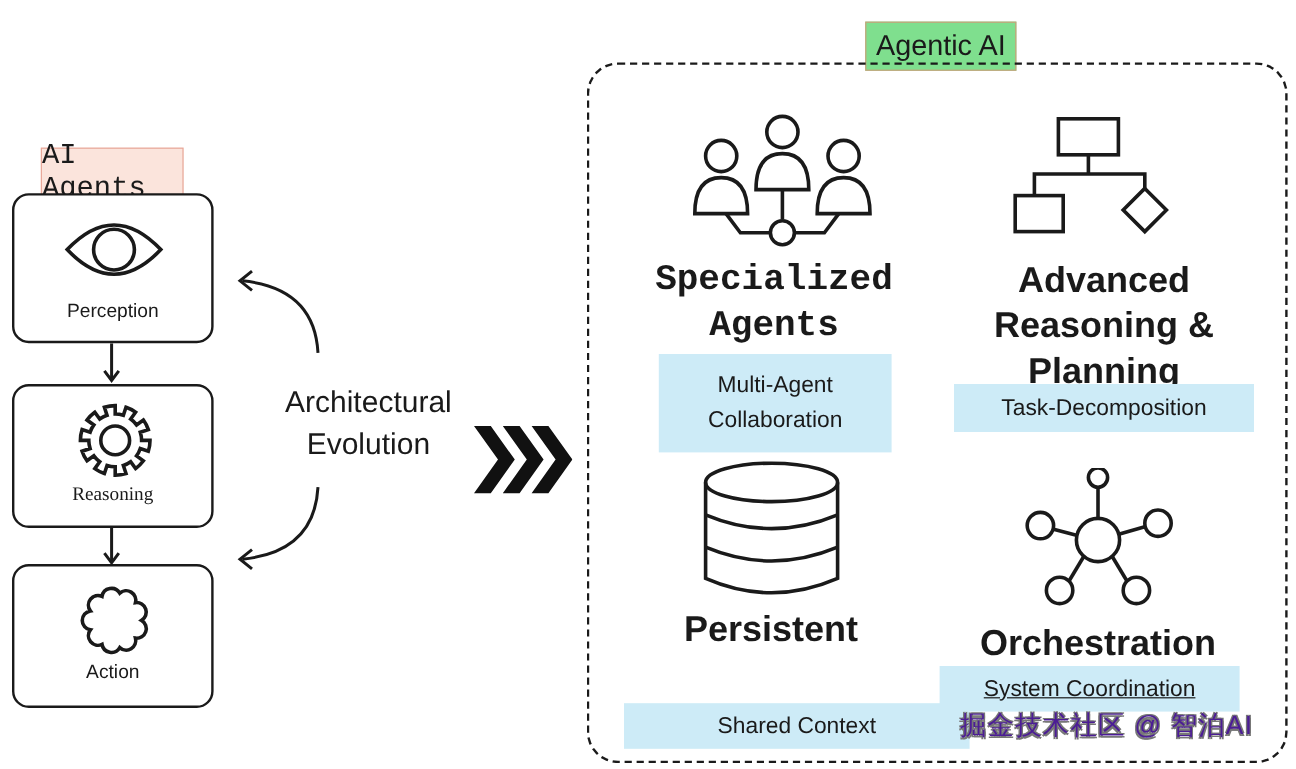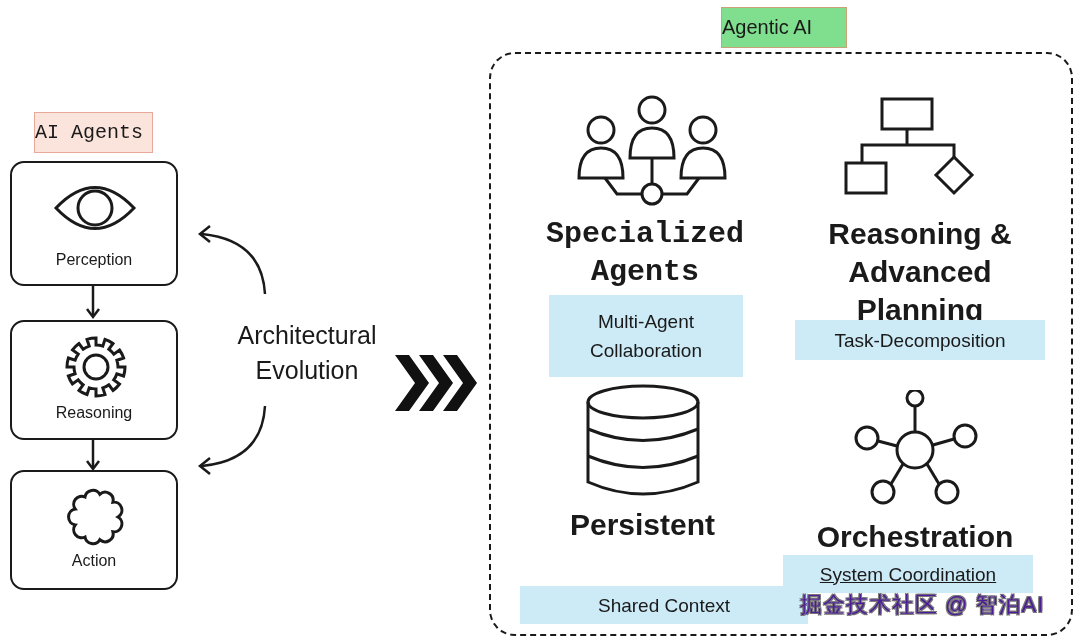--- a/index.html
+++ b/index.html
@@ -1,20 +1,20 @@
 <!DOCTYPE html>
 <html><head>
 <meta charset="utf-8">
 <style>
   html, body { margin:0; padding:0; background:#ffffff; }
   body { width:1080px; height:641px; position:relative; overflow:hidden;
          font-family:"Liberation Sans", "DejaVu Sans", sans-serif; color:#1a1a1a; }
   .abs { position:absolute; }
-  .tag { position:absolute; display:flex; align-items:center; 
-         font-size:20px; color:#1a1a1a; }
+  .tag { position:absolute; display:flex; align-items:center; justify-content:center;
+         font-size:24px; color:#1a1a1a;margin-top:11px; }
   .tag-red { left:34px; top:112px; width:117px; height:39px; background:#fbe4dc; border:1.5px solid #e8a89a;font-family:Liberation Mono, monospace; }
   .tag-green { left:721px; top:7px; width:124px; height:39px; background:#7fdf8e; border:1.5px solid #c9a27a; }
   .stage { position:absolute; left:10px; width:168px; background:#fff; border:2.5px solid #1a1a1a;
            border-radius:14px; box-sizing:border-box; }
   .stage .label { position:absolute; left:0; right:0; text-align:center; font-size:16px; color:#1a1a1a; }
   .stage svg { position:absolute; }
   .evo { position:absolute; left:222px; top:318px; width:170px; text-align:center; font-size:25px; line-height:35px; color:#1a1a1a; }
   .dash-box { position:absolute; left:489px; top:52px; width:584px; height:584px; box-sizing:border-box;
               border:2.5px dashed #1a1a1a; border-radius:26px; }
   .title { position:absolute; text-align:center; font-size:30px; line-height:38px; color:#1a1a1a; font-weight:600; }
@@ -36,21 +36,21 @@
     <circle cx="43" cy="33" r="17" fill="none" stroke="#1a1a1a" stroke-width="3"></circle>
   </svg>
   <div class="label" style="top:88px;">Perception</div>
 </div>
 
 <svg class="abs" style="left:85px;top:286px;" width="16" height="34" viewBox="0 0 16 34">
   <line x1="8" y1="0" x2="8" y2="30" stroke="#1a1a1a" stroke-width="2.5"></line>
   <polyline points="2,23 8,31 14,23" fill="none" stroke="#1a1a1a" stroke-width="2.5"></polyline>
 </svg>
 
-<div class="stage" style="top:320px;height:120px;">
+<div class="stage" style="top:320px;height:120px;font-family:Liberation Serif, serif;">
   <svg style="left:50px;top:12px;" width="68" height="66" viewBox="0 0 68 66">
     <path id="gearp" fill="none" stroke="#1a1a1a" stroke-width="3" d="M63.0 33.0 A29 29 0 0 1 61.6 42.0 L54.9 39.8 A22 22 0 0 1 51.8 45.9 L57.5 50.0 A29 29 0 0 1 51.0 56.5 L46.9 50.8 A22 22 0 0 1 40.8 53.9 L43.0 60.6 A29 29 0 0 1 34.0 62.0 L34.0 55.0 A22 22 0 0 1 27.2 53.9 L25.0 60.6 A29 29 0 0 1 17.0 56.5 L21.1 50.8 A22 22 0 0 1 16.2 45.9 L10.5 50.0 A29 29 0 0 1 6.4 42.0 L13.1 39.8 A22 22 0 0 1 12.0 33.0 L5.0 33.0 A29 29 0 0 1 6.4 24.0 L13.1 26.2 A22 22 0 0 1 16.2 20.1 L10.5 16.0 A29 29 0 0 1 17.0 9.5 L21.1 15.2 A22 22 0 0 1 27.2 12.1 L25.0 5.4 A29 29 0 0 1 34.0 4.0 L34.0 11.0 A22 22 0 0 1 40.8 12.1 L43.0 5.4 A29 29 0 0 1 51.0 9.5 L46.9 15.2 A22 22 0 0 1 51.8 20.1 L57.5 16.0 A29 29 0 0 1 61.6 24.0 L54.9 26.2 A22 22 0 0 1 56.0 33.0 Z"></path>
     <circle cx="34" cy="33" r="12" fill="none" stroke="#1a1a1a" stroke-width="3"></circle>
   </svg>
   <div class="label" style="top:82px;">Reasoning</div>
 </div>
 
 <svg class="abs" style="left:85px;top:440px;" width="16" height="32" viewBox="0 0 16 32">
   <line x1="8" y1="0" x2="8" y2="28" stroke="#1a1a1a" stroke-width="2.5"></line>
   <polyline points="2,21 8,29 14,21" fill="none" stroke="#1a1a1a" stroke-width="2.5"></polyline>
@@ -114,22 +114,22 @@
 <svg class="abs" style="left:842px;top:95px;" width="135" height="105" viewBox="0 0 135 105">
   <g fill="none" stroke="#1a1a1a" stroke-width="3">
     <rect x="40" y="4" width="50" height="30"></rect>
     <line x1="65" y1="34" x2="65" y2="50"></line>
     <polyline points="20,68 20,50 112,50 112,62"></polyline>
     <rect x="4" y="68" width="40" height="30"></rect>
     <polygon points="112,62 130,80 112,98 94,80"></polygon>
   </g>
 </svg>
 <div class="title" style="left:800px;top:215px;width:240px;">
+  <div>Advanced</div>
   <div>Reasoning &amp;</div>
-  <div>Advanced</div>
   <div>Planning</div>
 </div>
 <div class="sub" style="left:795px;top:320px;width:250px;height:40px;">
   <div>Task-Decomposition</div>
 </div>
 
 <svg class="abs" style="left:583px;top:382px;" width="120" height="120" viewBox="0 0 120 120">
   <g fill="none" stroke="#1a1a1a" stroke-width="3">
     <ellipse cx="60" cy="20" rx="55" ry="16"></ellipse>
     <path d="M5 20 L5 100 Q60 124 115 100 L115 20"></path>

